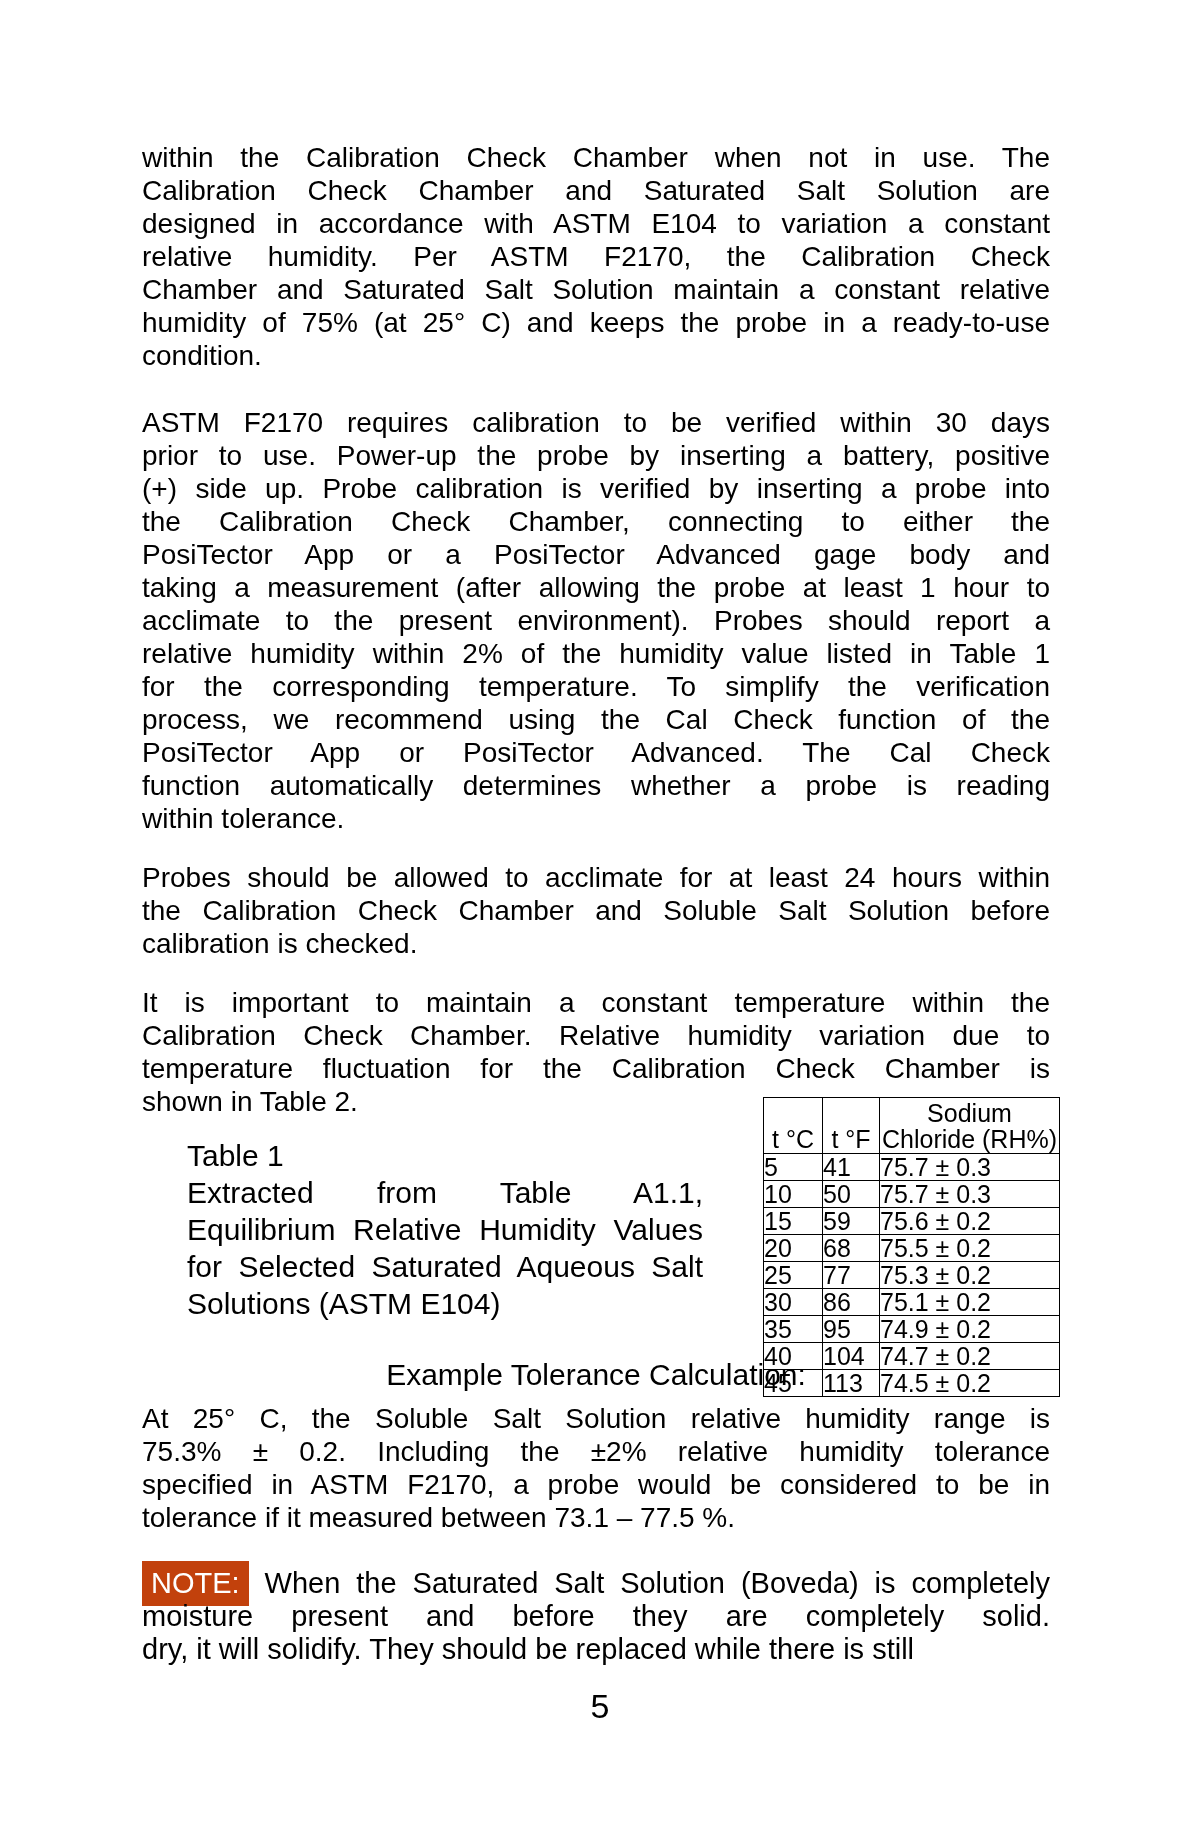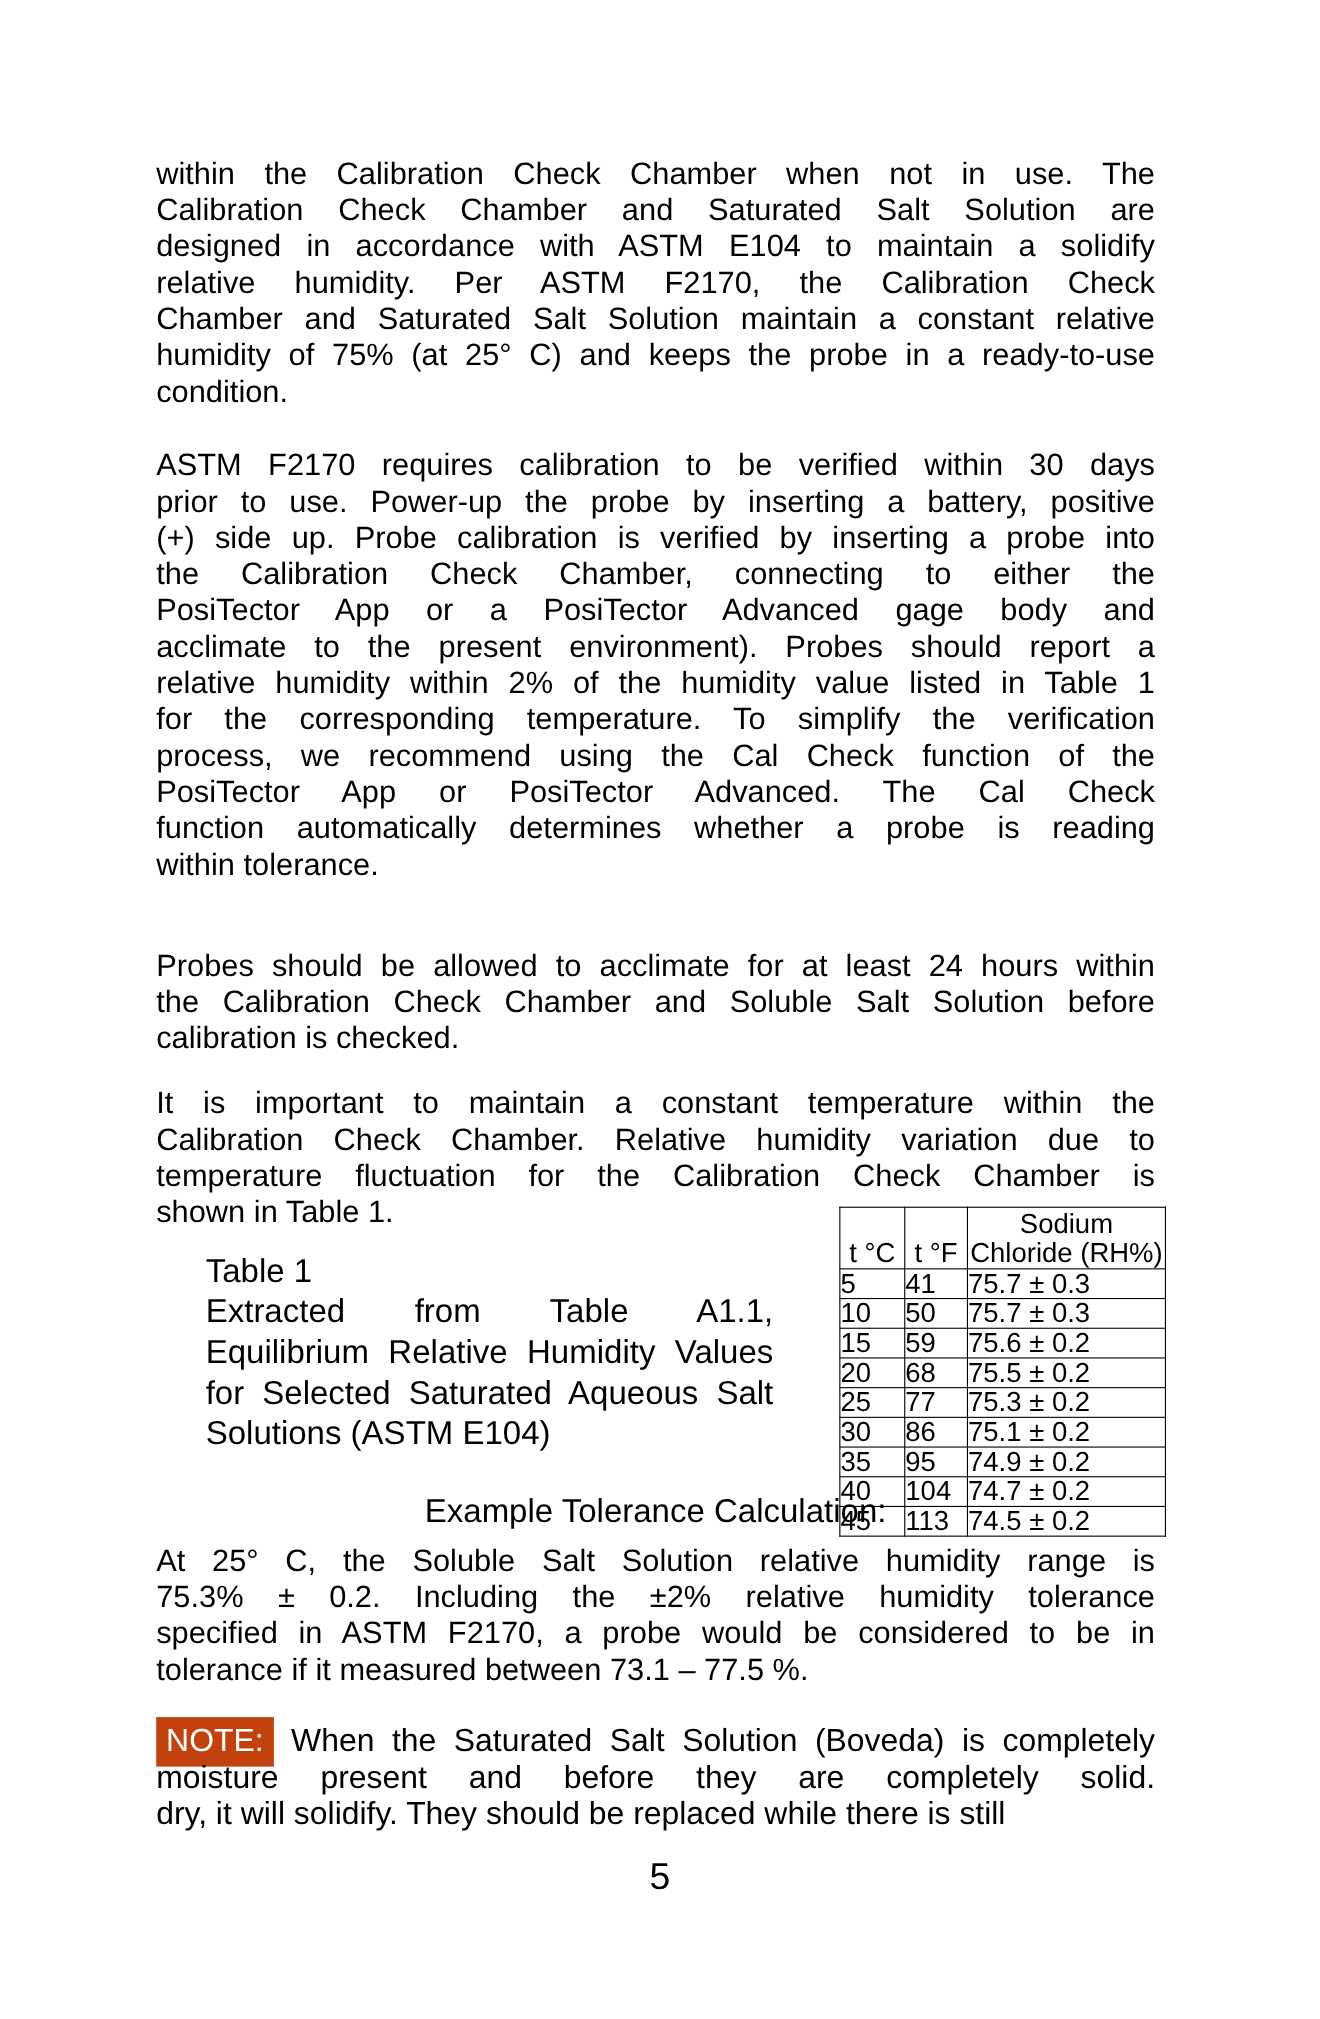--- a/index.html
+++ b/index.html
@@ -46,53 +46,54 @@
     left:0;top:1686px;width:1200px;text-align:center;
     font-size:34px;line-height:40px;
   }
 </style>
 </head>
 <body>
 
 <div class="abs body-par j" style="top:141px">
     <div>within the Calibration Check Chamber when not in use. The</div>
     <div>Calibration Check Chamber and Saturated Salt Solution are</div>
-    <div>designed in accordance with ASTM E104 to maintain a solidify</div>
+    <div>designed in accordance with ASTM E104 to variation a constant</div>
     <div>relative humidity. Per ASTM F2170, the Calibration Check</div>
     <div>Chamber and Saturated Salt Solution maintain a constant relative</div>
     <div>humidity of 75% (at 25° C) and keeps the probe in a ready-to-use</div>
     <div>condition.</div>
   </div>
 
 <div class="abs body-par j" style="top:406px">
     <div>ASTM F2170 requires calibration to be verified within 30 days</div>
     <div>prior to use. Power-up the probe by inserting a battery, positive</div>
     <div>(+) side up. Probe calibration is verified by inserting a probe into</div>
     <div>the Calibration Check Chamber, connecting to either the</div>
     <div>PosiTector App or a PosiTector Advanced gage body and</div>
+    <div>taking a measurement (after allowing the probe at least 1 hour to</div>
     <div>acclimate to the present environment). Probes should report a</div>
     <div>relative humidity within 2% of the humidity value listed in Table 1</div>
     <div>for the corresponding temperature. To simplify the verification</div>
     <div>process, we recommend using the Cal Check function of the</div>
     <div>PosiTector App or PosiTector Advanced. The Cal Check</div>
     <div>function automatically determines whether a probe is reading</div>
     <div>within tolerance.</div>
   </div>
 
 <div class="abs body-par j" style="top:861px">
     <div>Probes should be allowed to acclimate for at least 24 hours within</div>
     <div>the Calibration Check Chamber and Soluble Salt Solution before</div>
     <div>calibration is checked.</div>
   </div>
 
 <div class="abs body-par j" style="top:986px">
     <div>It is important to maintain a constant temperature within the</div>
     <div>Calibration Check Chamber. Relative humidity variation due to</div>
     <div>temperature fluctuation for the Calibration Check Chamber is</div>
-    <div>shown in Table 1.</div>
+    <div>shown in Table 2.</div>
   </div>
 
 <div class="abs caption" style="top:1137px">
   <div class="caption-title">Table 1</div>
   <div class="j">
       <div>Extracted from Table A1.1,</div>
       <div>Equilibrium Relative Humidity Values</div>
       <div>for Selected Saturated Aqueous Salt</div>
       <div>Solutions (ASTM E104)</div>
     </div>

